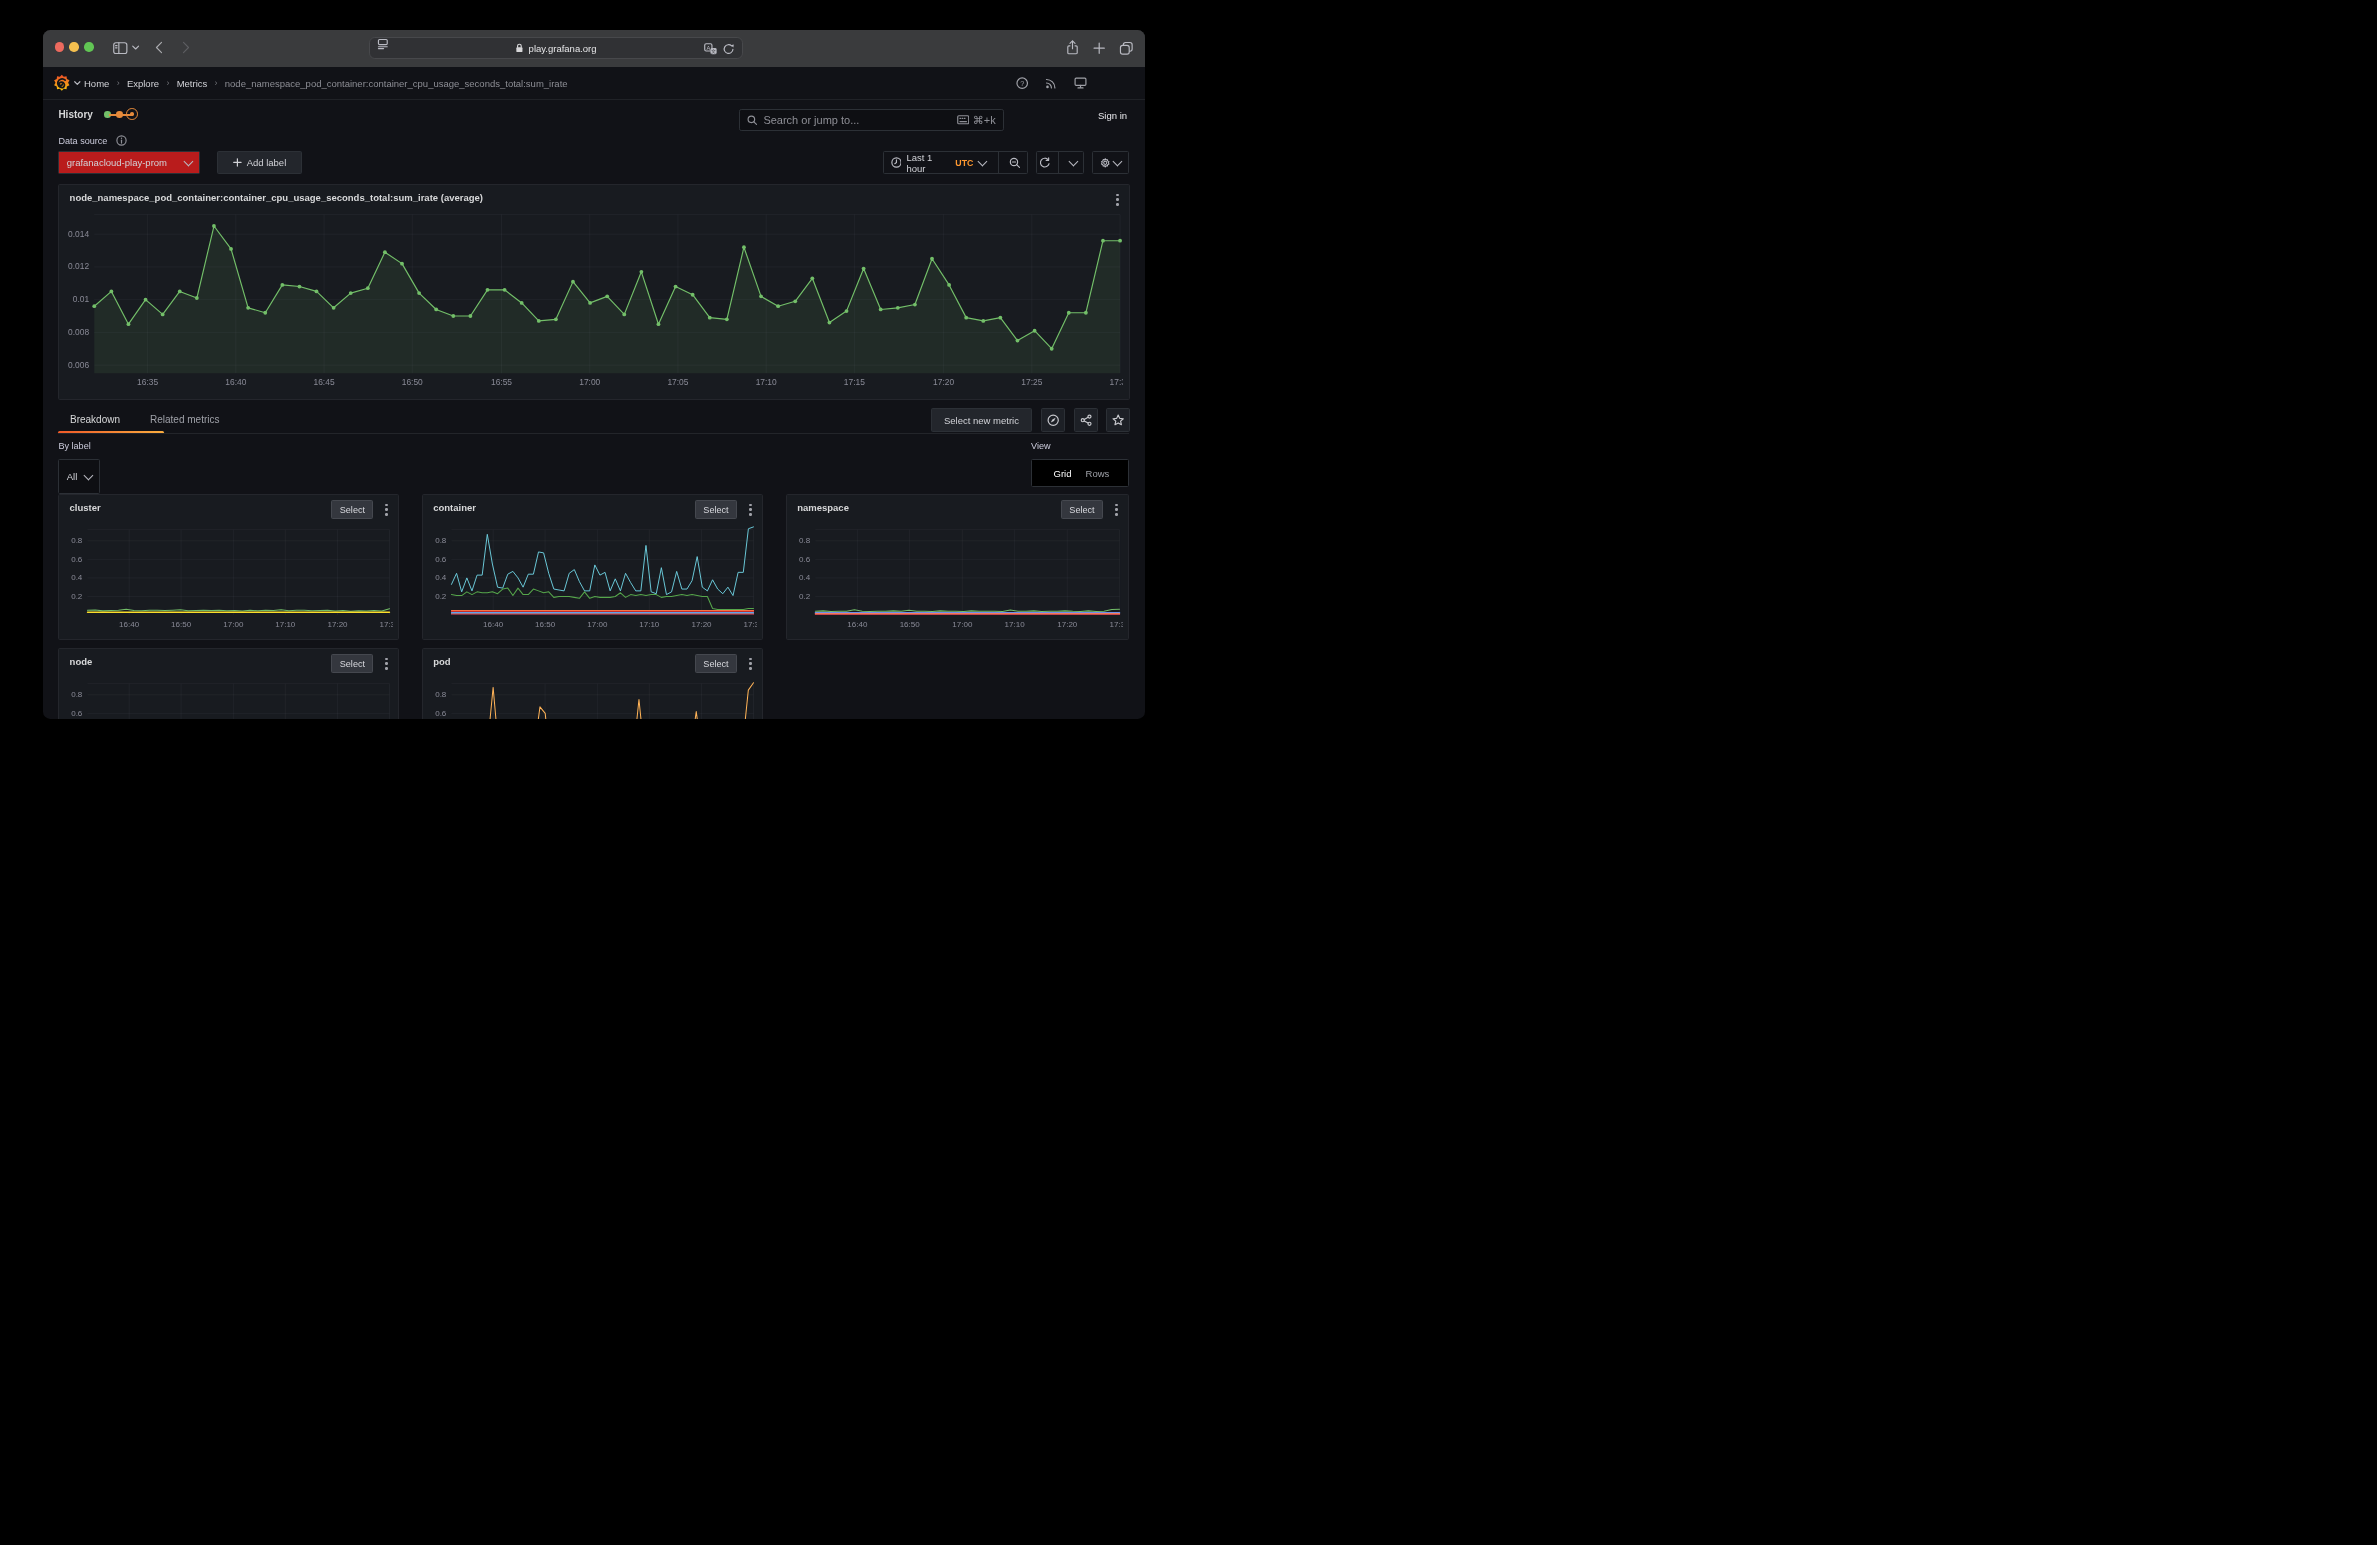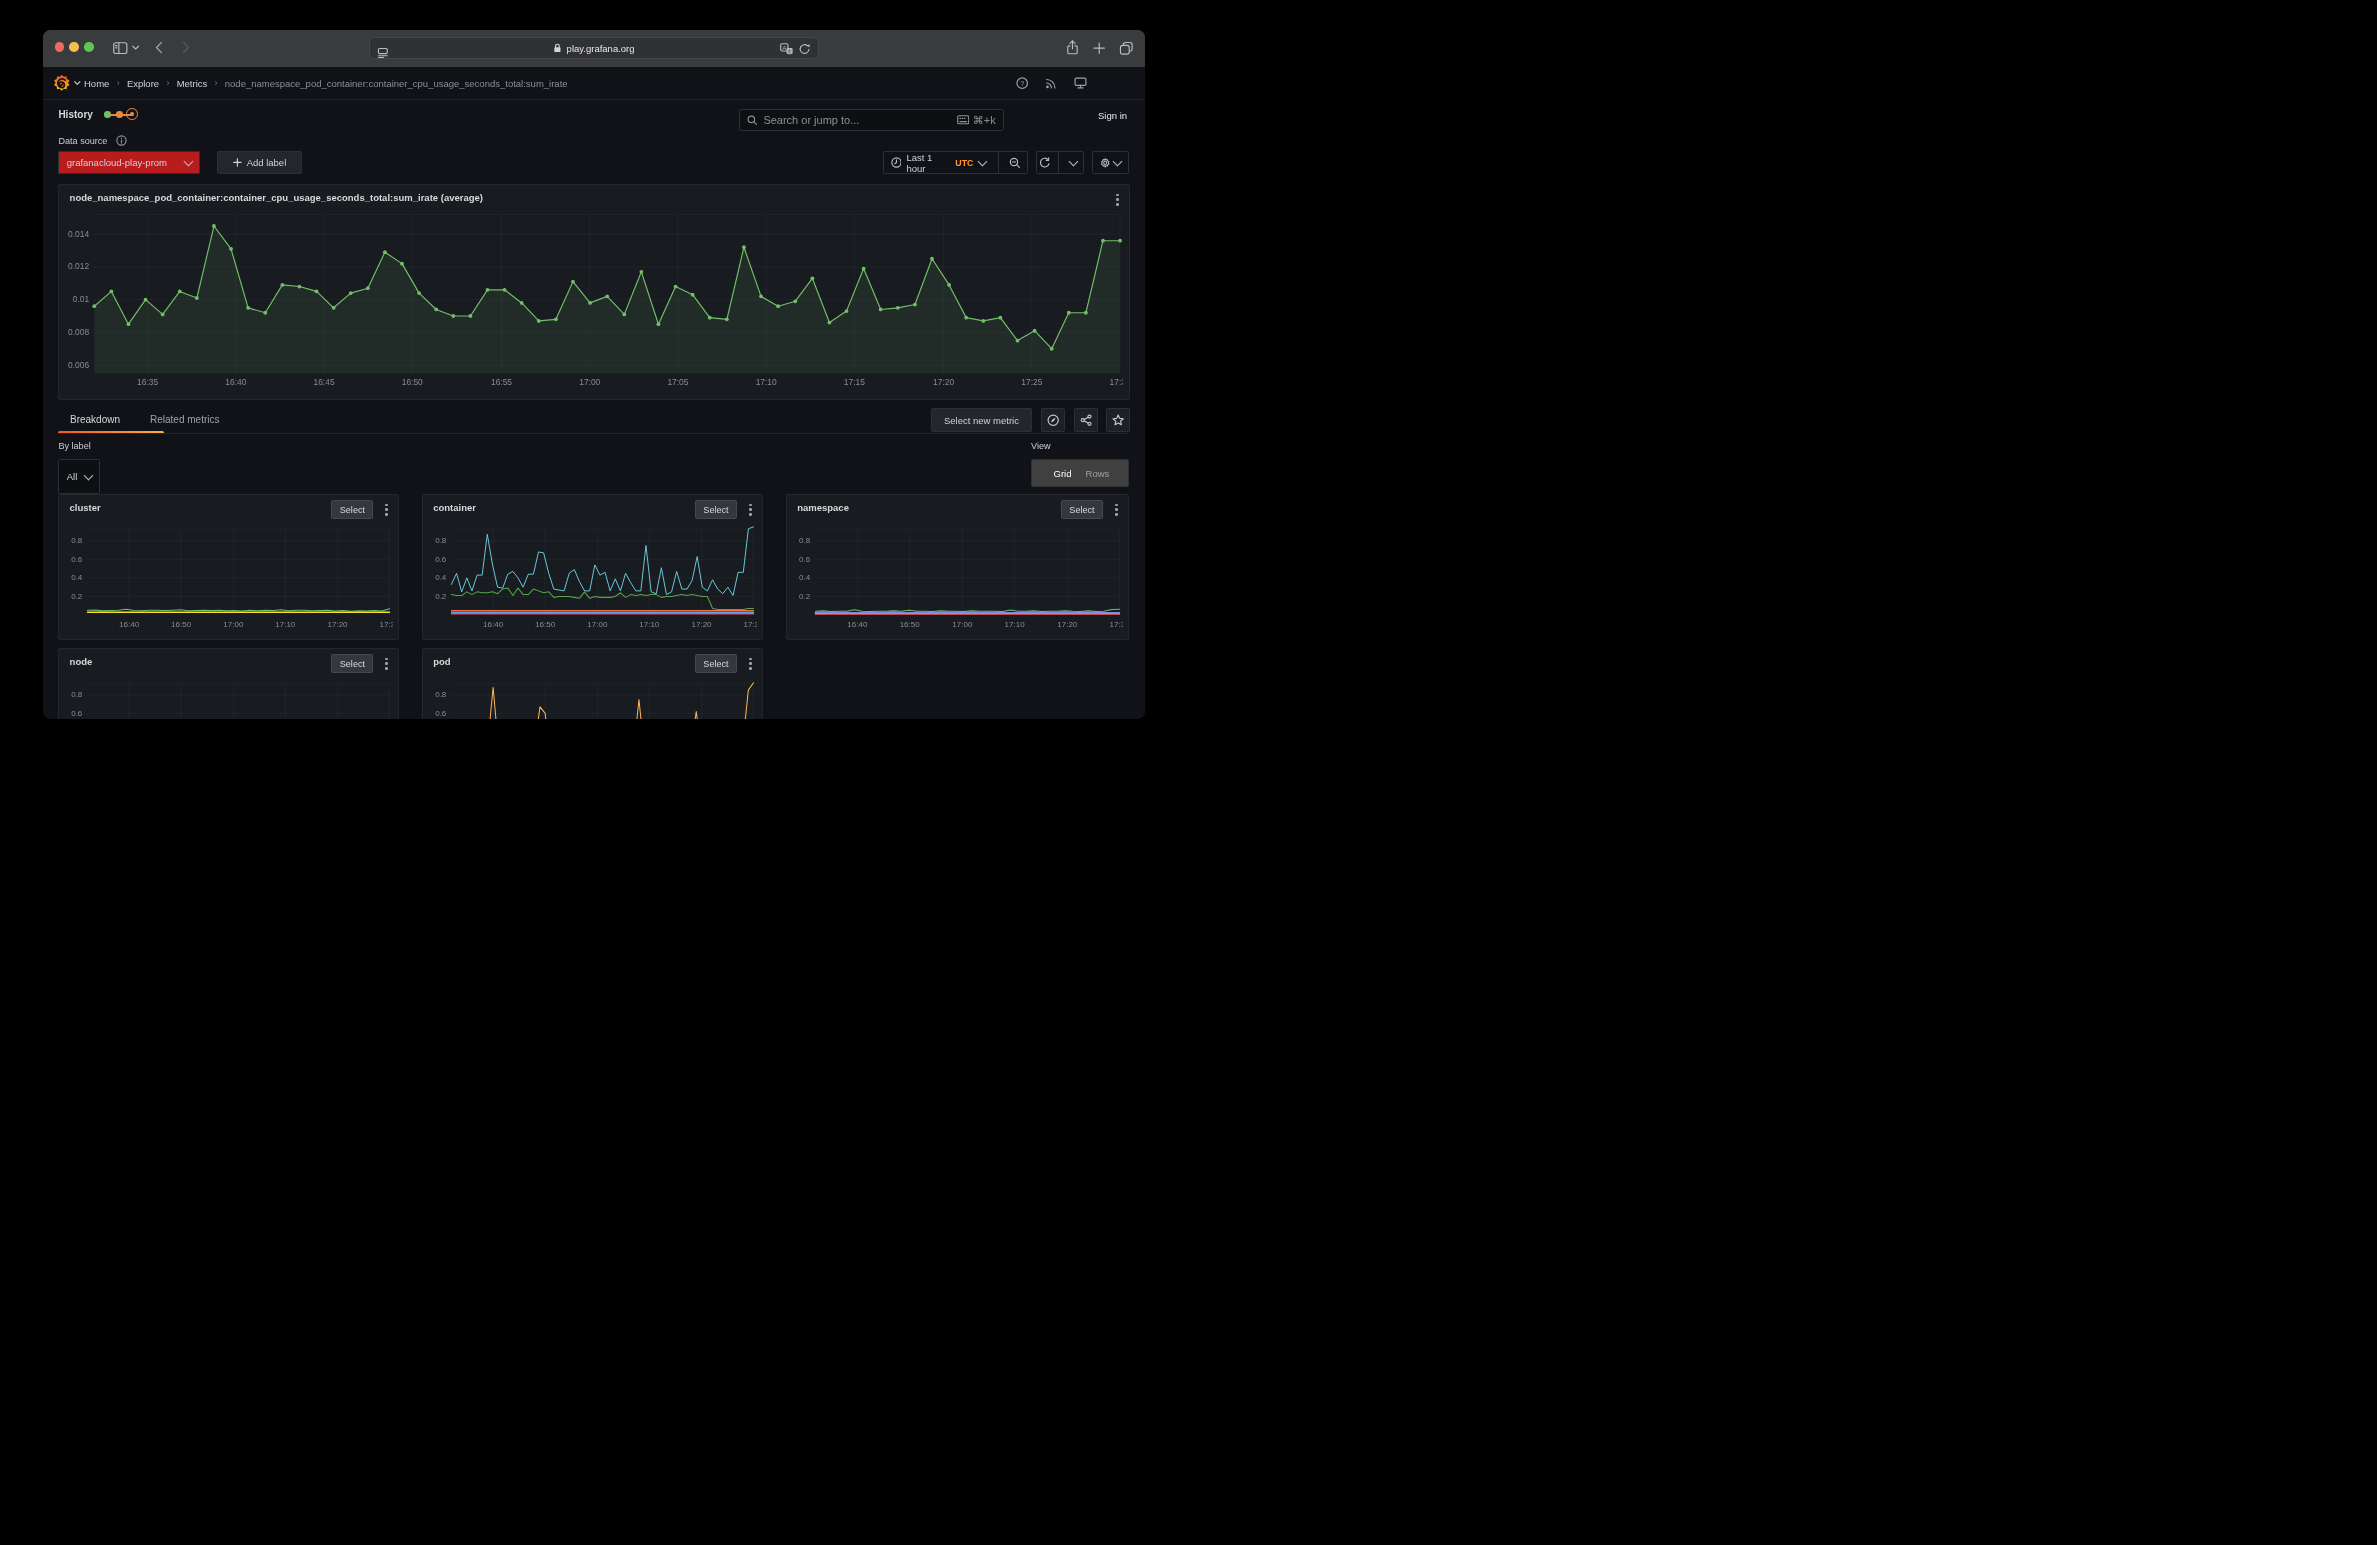--- a/index.html
+++ b/index.html
@@ -5,23 +5,23 @@
   html,body{margin:0;padding:0;background:#000;}
   .stage{position:relative;width:1189px;height:773px;background:#000;overflow:hidden;
          font-family:"Liberation Sans", sans-serif;}
   .window{position:absolute;left:43px;top:30px;width:1102px;height:689px;background:#111217;
           border-radius:7.3px;overflow:hidden;box-shadow:0 18.3px 51px rgba(0,0,0,.9);}
   
   .chrome{position:absolute;left:0;top:0;right:0;height:37px;background:#3a3b3d;}
   .tl{position:absolute;top:12.4px;width:9.5px;height:9.5px;border-radius:50%;}
   .ic{stroke:#b9bac2;fill:none;stroke-width:1.6;stroke-linecap:round;stroke-linejoin:round;}
   .chrome .abs{position:absolute;}
-  .urlbar{position:absolute;left:326px;top:7.3px;width:450px;height:22px;background:#303134;
+  .urlbar{position:absolute;left:326px;top:7.3px;width:374px;height:22px;background:#303134;
           border:0.7px solid #47484b;border-radius:5.9px;box-sizing:border-box;
-          display:flex;align-items:flex-end;}
+          display:flex;align-items:flex-start;}
   .urlcenter{position:absolute;left:0;right:0;top:0;bottom:0;display:flex;align-items:center;
              justify-content:center;gap:4.4px;color:#e6e6e8;font-size:9.5px;}
   
   .gnav{position:absolute;left:0;top:37px;right:0;height:32px;background:#111217;
         border-bottom:0.7px solid #202227;}
   .crumbs{position:absolute;left:41px;top:0;height:32px;display:flex;align-items:center;gap:7.3px;
           font-size:9.5px;color:#d2d3d8;white-space:nowrap;}
   .crumb-sep{color:#73747a;font-size:8.8px;}
   .crumb-last{color:#8d8e95;}
   .searchbox{position:absolute;left:696px;top:42px;width:265px;height:22px;background:#0e0f13;
@@ -50,21 +50,21 @@
   .chart{position:absolute;}
   
   .tab{position:absolute;font-size:10px;font-weight:500;}
   .tab-underline{position:absolute;height:2.9px;border-radius:1.5px;
                  background:linear-gradient(90deg,#f05a28,#fbad3f);}
   .tabs-divider{position:absolute;height:0.7px;background:#23252a;}
   .iconbtn{position:absolute;width:24px;height:24px;box-sizing:border-box;border:0.7px solid #2c3036;
            border-radius:1.5px;background:#1d2026;display:flex;align-items:center;justify-content:center;}
   
   .segmented{position:absolute;box-sizing:border-box;border:0.7px solid #2c3036;border-radius:1.5px;
-             background:#404040;display:flex;padding:13px;}
+             background:#000000;display:flex;padding:13px;}
   .seg{flex:1;display:flex;align-items:center;justify-content:center;font-size:9.5px;
        color:#9fa1a8;border-radius:1.5px;}
   .seg.on{background:#41444b;color:#fff;font-weight:500;}
   .hist-dot{position:absolute;border-radius:50%;}
 </style>
 </head>
 <body>
 
 <div class="stage">
 <div class="window">

